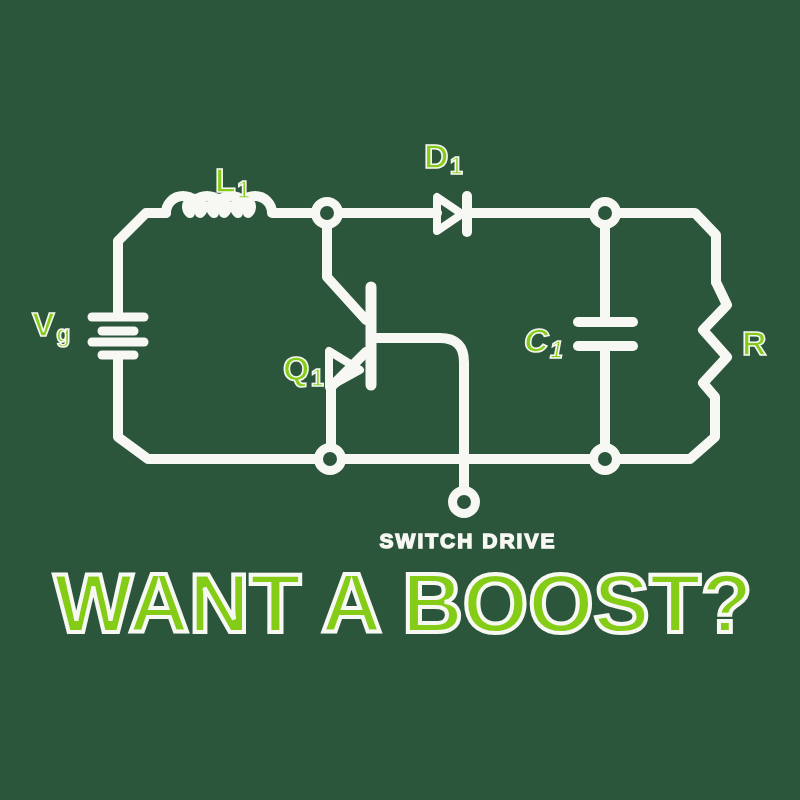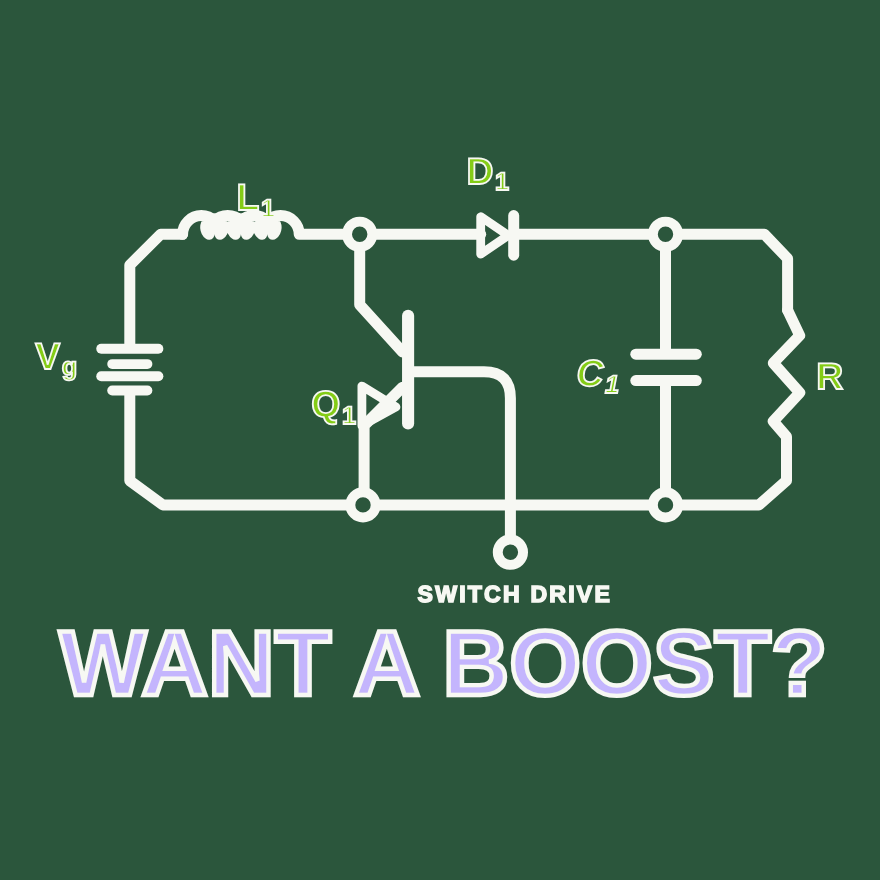--- a/index.html
+++ b/index.html
@@ -20,21 +20,21 @@
   .lbl-q1{left:283px;top:306px;margin-top:45px;}
   .lbl-c1{left:524px;top:323px;font-style:italic;}
   .lbl-r{left:742px;top:326px;}
   .switch-drive{
     position:absolute;top:530px;left:468px;transform:translateX(-50%);
     color:#F7F8F3;font-weight:bold;font-size:21px;letter-spacing:2px;
     -webkit-text-stroke:1.4px #F7F8F3;white-space:nowrap;line-height:1;
   }
   .headline{
     position:absolute;top:561px;left:403px;transform:translateX(-50%);
-    color:#c4b5fd;font-weight:bold;font-size:84px;line-height:1;
+    color:#84cc16;font-weight:bold;font-size:84px;line-height:1;
     -webkit-text-stroke:4px #F7F8F3;white-space:nowrap;letter-spacing:0;
   }
 </style>
 </head>
 <body>
 
 <div class="stage">
 
   <svg class="circuit-svg" width="800" height="800" viewBox="0 0 800 800" fill="none" stroke="#F7F8F3" stroke-width="10" stroke-linecap="round" stroke-linejoin="round">
 

